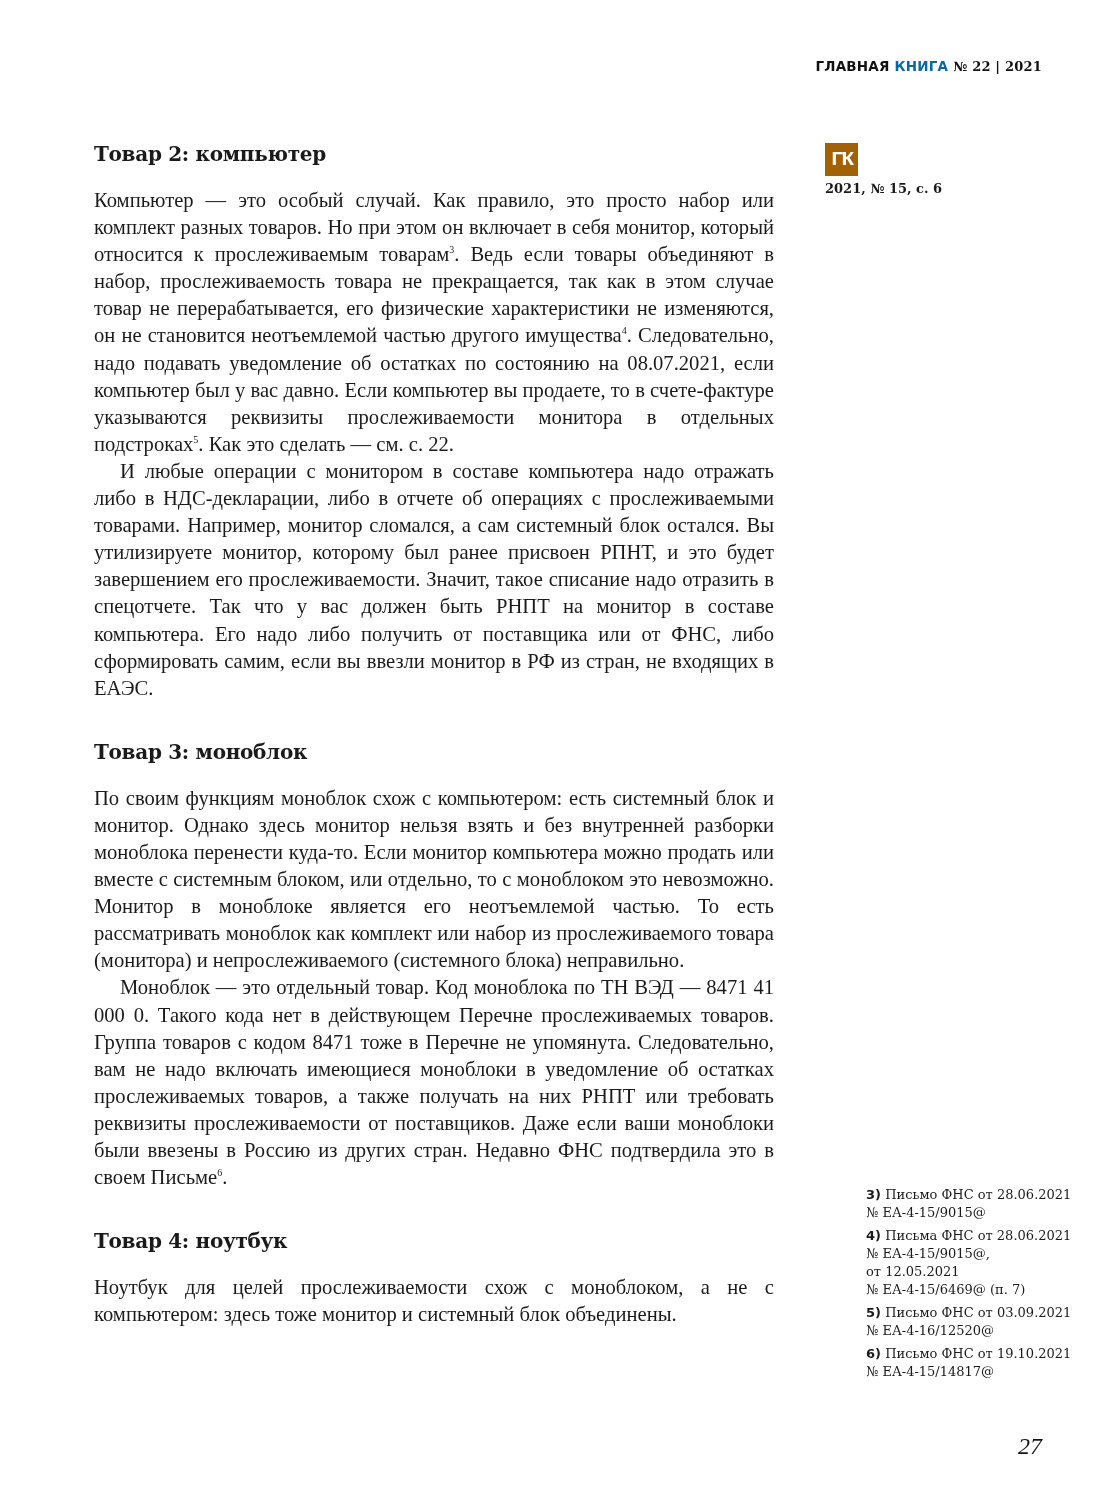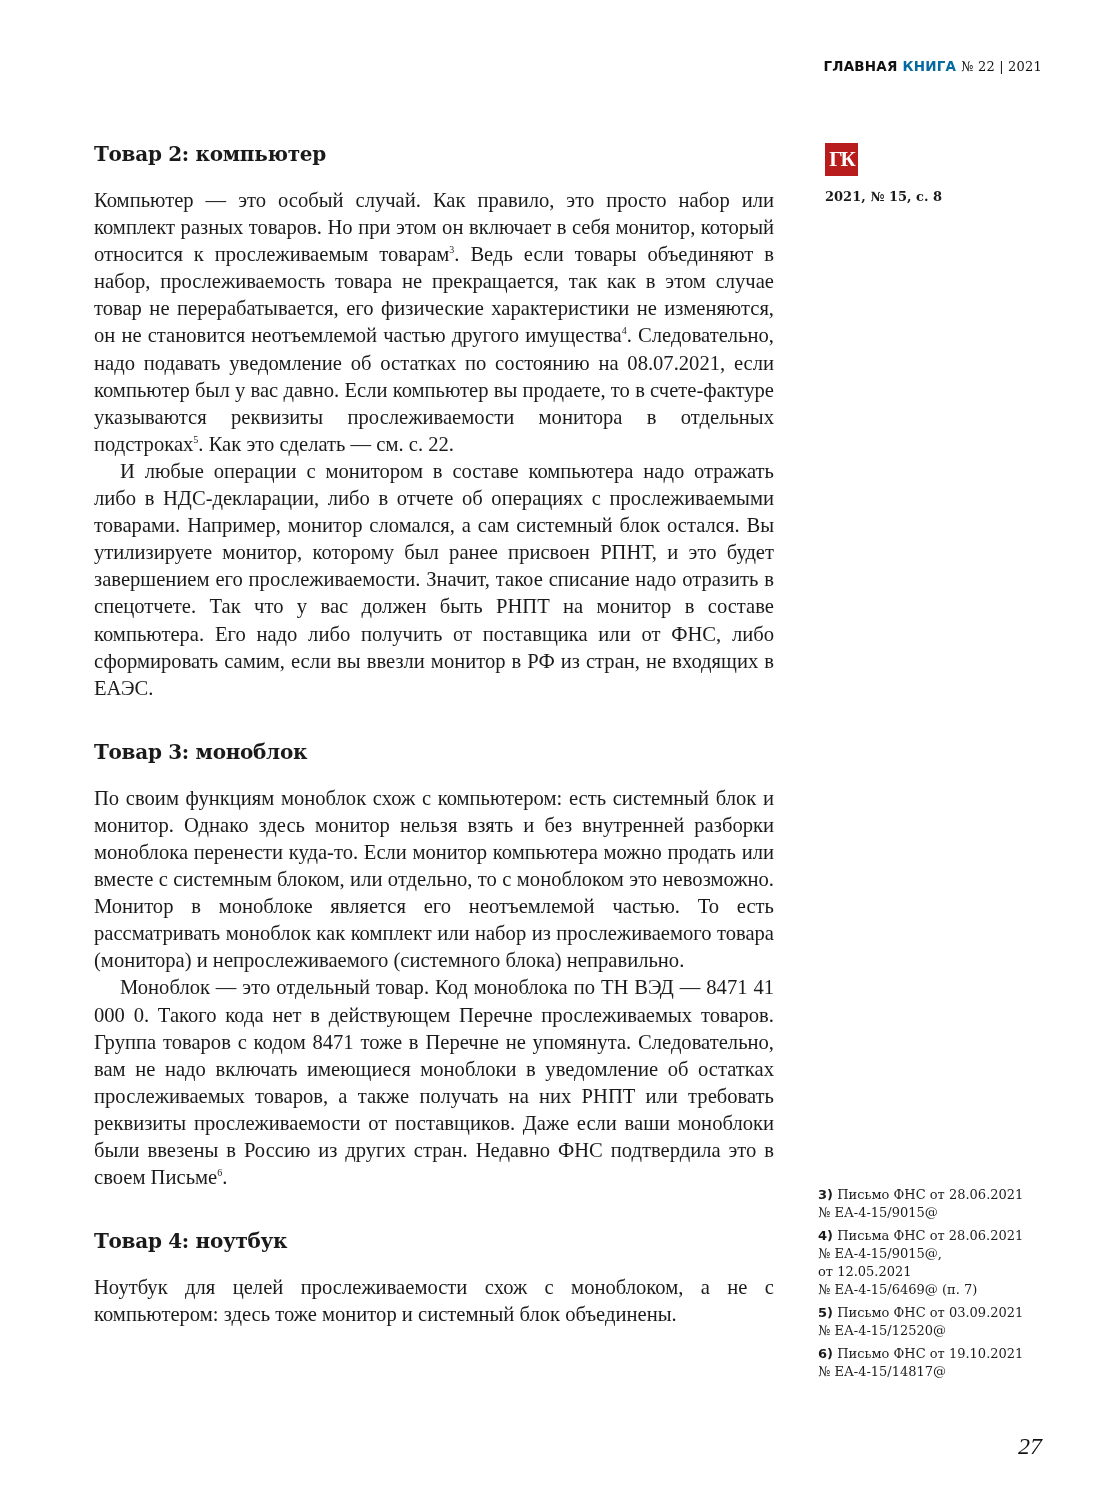--- a/index.html
+++ b/index.html
@@ -1,30 +1,30 @@
 <!DOCTYPE html>
 <html><head>
   <meta charset="utf-8">
   <style>
     html, body { margin: 0; padding: 0; background: #ffffff; }
     body { width: 1104px; height: 1500px; position: relative; overflow: hidden; color: #1a1a1a; }
     .masthead { position: absolute; top: 58px; right: 62px; font-family: "DejaVu Sans", sans-serif; font-weight: bold; font-size: 13.5px; letter-spacing: 0.2px; color: #111; white-space: nowrap; }
     .masthead .brand-accent { color: #0369a1; }
-    .masthead .issue { font-family: "DejaVu Serif", serif; font-weight: normal; font-size: 13px; }
+    .masthead .issue { font-family: "DejaVu Serif", serif; font-weight: bold; font-size: 13px; }
     .main { position: absolute; left: 94px; top: 138px; width: 680px; font-family: "Liberation Serif", serif; }
     .main h2 { font-family: "DejaVu Serif", serif; font-weight: bold; font-size: 20px; margin: 0; line-height: 32px; letter-spacing: -0.3px; }
     .main p { margin: 0; font-size: 20.6px; line-height: 27.1px; text-align: justify; text-align-last: left; }
     .main p.indent { text-indent: 26px; }
     .main sup { font-size: 10px; vertical-align: super; line-height: 0; }
     .gap-h { height: 17px; }
     .gap-sec { height: 34px; }
     .side-note { position: absolute; left: 825px; top: 143px; width: 230px; font-family: "DejaVu Serif", serif; font-size: 13px; line-height: 18px; color: #1a1a1a; }
-    .logo { width: 33px; height: 33px; background: #b91c1c; color: #fff; font-family: Liberation Serif, serif; font-weight: bold; font-size: 21px; line-height: 33px; text-align: center; letter-spacing: -2px; margin-bottom: 12px; }
+    .logo { width: 33px; height: 33px; background: #a16207; color: #fff; font-family: Liberation Mono, monospace; font-weight: bold; font-size: 21px; line-height: 33px; text-align: center; letter-spacing: -2px; margin-bottom: 4px; }
     .side-note .ref { font-weight: bold; margin-top: 2px; }
-    .footnotes { position: absolute; left: 818px; top: 1186px; width: 230px; font-family: "DejaVu Serif", serif; font-size: 13px; line-height: 18px; color: #1a1a1a; }
+    .footnotes { position: absolute; left: 866px; top: 1186px; width: 230px; font-family: "DejaVu Serif", serif; font-size: 13px; line-height: 18px; color: #1a1a1a; }
     .footnotes .fn { margin-bottom: 5px; }
     .footnotes .fn-num { font-family: "DejaVu Sans", sans-serif; font-weight: bold; }
     .page-num { position: absolute; right: 62px; top: 1433px; font-family: "Liberation Serif", serif; font-size: 24px; color: #111; font-style: italic; }
   </style>
 </head>
 <body>
 
 <div class="masthead">
   <span>ГЛАВНАЯ</span>
   <span class="brand-accent">КНИГА</span>
@@ -47,40 +47,40 @@
 
   <div class="gap-sec"></div>
 
   <h2>Товар 4: ноутбук</h2>
   <div class="gap-h"></div>
   <p><span>Ноутбук для целей прослеживаемости схож с моноблоком, а не с компьютером: здесь тоже монитор и системный блок объединены.</span></p>
 </div>
 
 <div class="side-note">
   <div class="logo">ГК</div>
-  <div class="ref">2021, № 15, с. 8</div>
+  <div class="ref">2021, № 15, с. 6</div>
 </div>
 
 <div class="footnotes">
   <div class="fn">
     <span class="fn-num">3)</span>
     <span>Письмо ФНС от 28.06.2021</span><br>
     <span>№ ЕА-4-15/9015@</span>
   </div>
   <div class="fn">
     <span class="fn-num">4)</span>
     <span>Письма ФНС от 28.06.2021</span><br>
     <span>№ ЕА-4-15/9015@,</span><br>
     <span>от 12.05.2021</span><br>
     <span>№ ЕА-4-15/6469@ (п. 7)</span>
   </div>
   <div class="fn">
     <span class="fn-num">5)</span>
     <span>Письмо ФНС от 03.09.2021</span><br>
-    <span>№ ЕА-4-15/12520@</span>
+    <span>№ ЕА-4-16/12520@</span>
   </div>
   <div class="fn">
     <span class="fn-num">6)</span>
     <span>Письмо ФНС от 19.10.2021</span><br>
     <span>№ ЕА-4-15/14817@</span>
   </div>
 </div>
 
 <div class="page-num">27</div>
 

